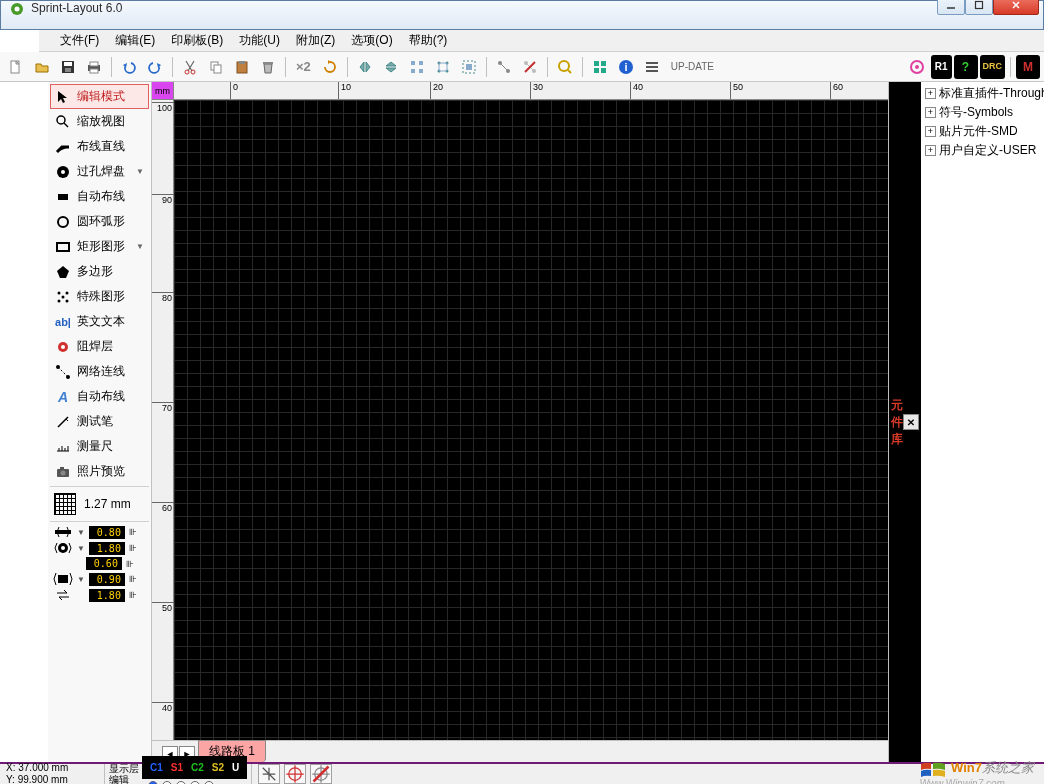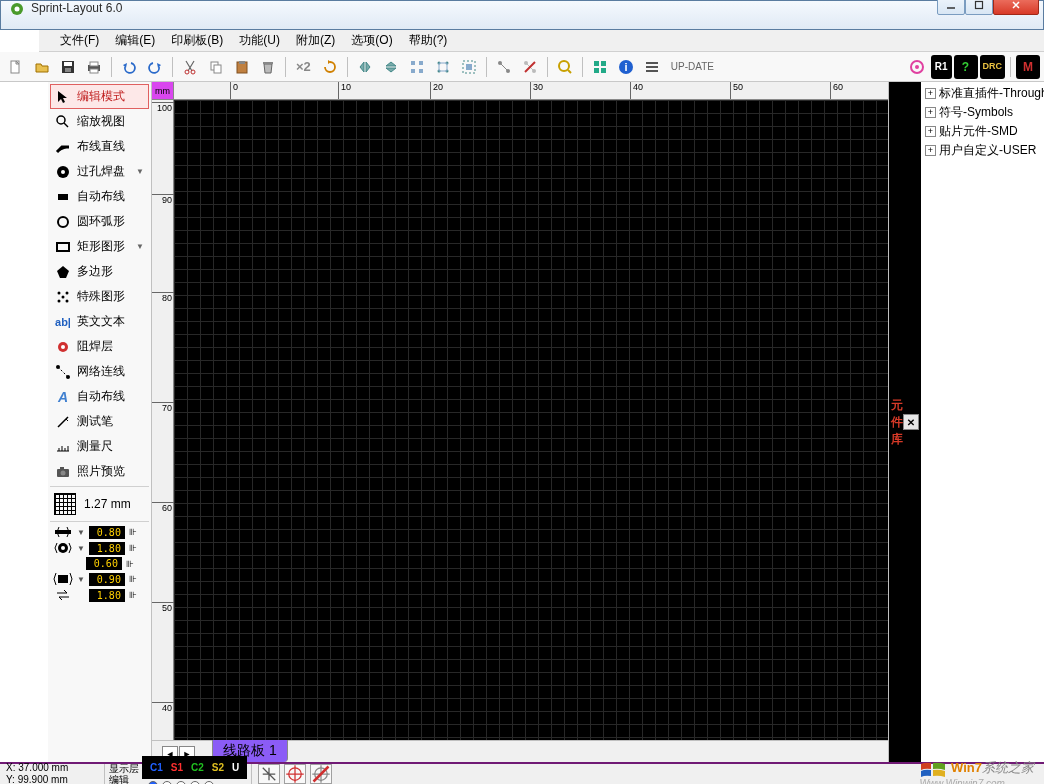--- a/index.html
+++ b/index.html
@@ -50,21 +50,21 @@
 .ruler-v { width: 22px; background: #f0f0f0; border-right: 1px solid #888; position: relative; }
 .ruler-v .tick { position: absolute; left: 0; width: 22px; border-top: 1px solid #666; font-size: 9px; text-align: right; padding-right: 2px; }
 .canvas { flex: 1; background: #000; position: relative; background-image:
   repeating-linear-gradient(#282828 0 1px, transparent 1px 13px),
   repeating-linear-gradient(90deg, #282828 0 1px, transparent 1px 13px),
   repeating-linear-gradient(#3a3a3a 0 1px, transparent 1px 65px),
   repeating-linear-gradient(90deg, #3a3a3a 0 1px, transparent 1px 65px);
 }
 .tabbar { height: 22px; background: #f0f0f0; border-top: 1px solid #c0c0c0; display: flex; align-items: flex-end; padding-left: 10px; }
 .tab-nav { width: 16px; height: 16px; border: 1px solid #888; background: #fff; display: flex; align-items: center; justify-content: center; font-size: 9px; margin-right: 1px; }
-.tab { border: 1px solid #888; border-bottom: none; background: #8b5cf6; padding: 2px 10px; font-size: 14px; border-radius: 0 0 4px 4px; margin: 0 16px; }
+.tab { border: 1px solid #888; border-bottom: none; background: #fca5a5; padding: 2px 10px; font-size: 12px; border-radius: 0 0 4px 4px; margin: 0 2px; }
 
 
 .rightpanel { width: 156px; background: #f8f8f8; border-left: 1px solid #c0c0c0; display: flex; flex-direction: row; }
 .panelhdr { background: #000; color: #d83a28; font-weight: bold; text-align: center; padding: 2px; display: flex; align-items: center; font-size: 12px; }
 .panelhdr span { flex: 1; }
 .panelhdr .x { width: 16px; height: 16px; background: #e8e8e8; color: #000; border: 1px solid #888; display: flex; align-items: center; justify-content: center; font-size: 10px; }
 .tree { flex: 0 0 258px; background: #fff; overflow: auto; font-size: 12px; padding: 2px; }
 .treeitem { display: flex; align-items: center; padding: 1px 2px; gap: 3px; white-space: nowrap; }
 .treeexp { width: 11px; height: 11px; border: 1px solid #888; display: flex; align-items: center; justify-content: center; font-size: 9px; line-height: 1; }
 .hscroll { height: 17px; background: #f0f0f0; border-top: 1px solid #c0c0c0; border-bottom: 1px solid #c0c0c0; position: relative; }

